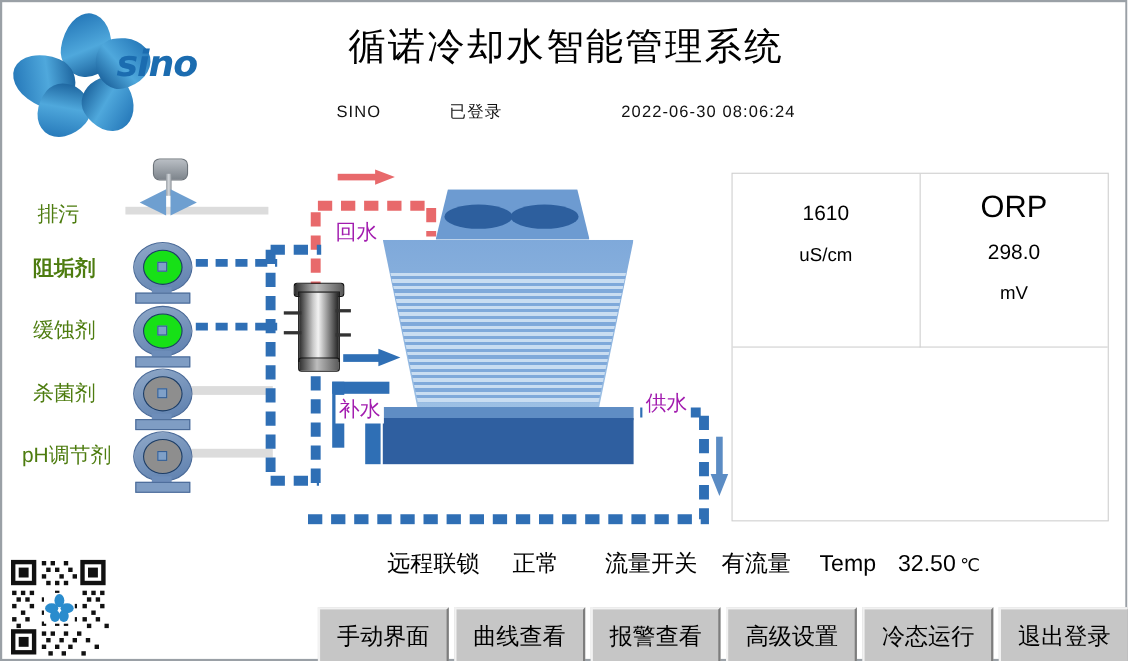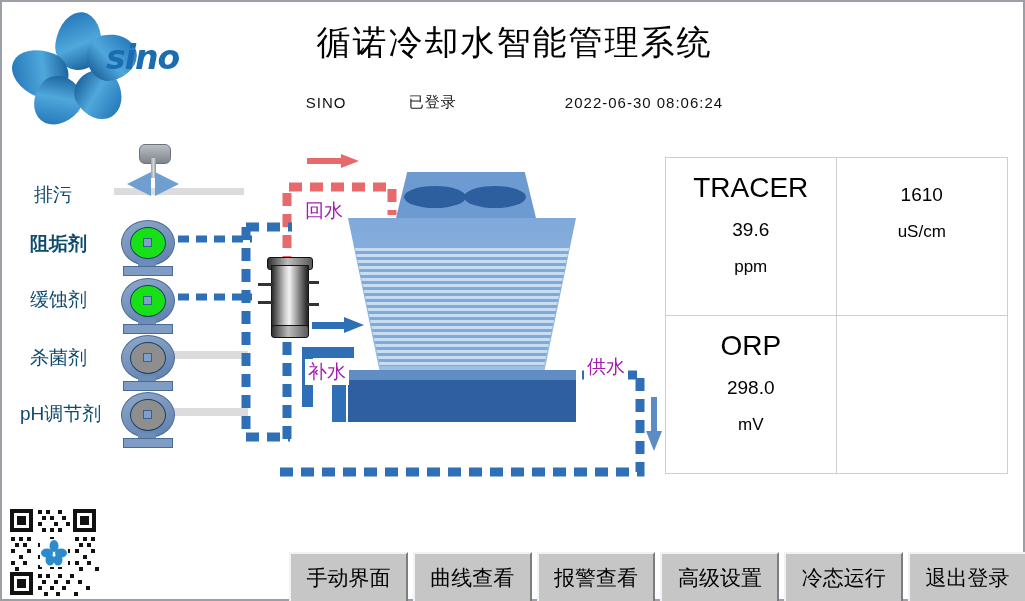--- a/index.html
+++ b/index.html
@@ -32,21 +32,21 @@
 
   
   .r3{position:absolute;right:8px;top:6px;width:150px;height:104px;}
   .r3 .swoosh{position:absolute;left:0;top:0;}
   .r3 .word{position:absolute;left:34px;top:14px;font-size:54px;font-weight:bold;
             color:#14538c;letter-spacing:-3px;font-family:"DejaVu Sans",sans-serif;}
   .r3 .tech{position:absolute;left:58px;top:74px;font-size:11px;font-weight:bold;
             letter-spacing:2px;color:#3f9fd4;}
 
   
-  .lbl{position:absolute;font-size:19px;color:#0c4a6e;white-space:nowrap;}
+  .lbl{position:absolute;font-size:19px;color:#4d7c0f;white-space:nowrap;}
 
   
   .panel{position:absolute;left:663px;top:155px;width:343px;height:317px;
          border:1px solid #cfcfcf;box-sizing:border-box;display:grid;
          grid-template-columns:1fr 1fr;grid-template-rows:1fr 1fr;background:#fff;}
   .cell{border-right:1px solid #cfcfcf;border-bottom:1px solid #cfcfcf;
         display:flex;flex-direction:column;align-items:center;justify-content:flex-start;
         padding-top:12px;box-sizing:border-box;}
   .cell:nth-child(2),.cell:nth-child(4){border-right:none;}
   .cell:nth-child(3),.cell:nth-child(4){border-bottom:none;}
@@ -264,35 +264,44 @@
   <div class="solid-blue" style="left:300px;top:345px;width:52px;height:11px;"></div>
   <div class="solid-blue" style="left:300px;top:345px;width:11px;height:60px;"></div>
   <div class="solid-blue" style="left:330px;top:360px;width:14px;height:60px;"></div>
 
   <div class="difflbl" style="left:300px;top:196px;">回水</div>
   <div class="difflbl" style="left:303px;top:357px;">补水</div>
   <div class="difflbl" style="left:582px;top:352px;">供水</div>
 
   <div class="panel">
     <div class="cell">
-      <div class="name">TRACER</div>
-      <div class="val">39.6</div>
-      <div class="unit">ppm</div>
-    </div>
-    <div class="cell">
       <div class="val">1610</div>
       <div class="unit">uS/cm</div>
     </div>
     <div class="cell">
       <div class="name">ORP</div>
       <div class="val">298.0</div>
       <div class="unit">mV</div>
     </div>
   </div>
 
+  <div class="statusrow">
+    <span class="s">远程联锁</span>
+    <span class="gap1"></span>
+    <span class="s">正常</span>
+    <span class="gap2"></span>
+    <span class="s">流量开关</span>
+    <span class="gap3"></span>
+    <span class="s">有流量</span>
+    <span class="gap4"></span>
+    <span class="s">Temp</span>
+    <span class="gap5"></span>
+    <span class="s">32.50</span>
+    <span class="s deg">℃</span>
+  </div>
 
   <div class="qr">
     <svg width="92" height="92" viewBox="0 0 92 92">
       <rect x="0" y="0" width="92" height="92" fill="#fff"></rect>
       <g fill="#111">
         <rect x="3" y="3" width="23" height="23"></rect>
           <rect x="66" y="3" width="23" height="23"></rect>
         <rect x="3" y="66" width="23" height="23"></rect>
       </g>
       <g fill="#fff">

